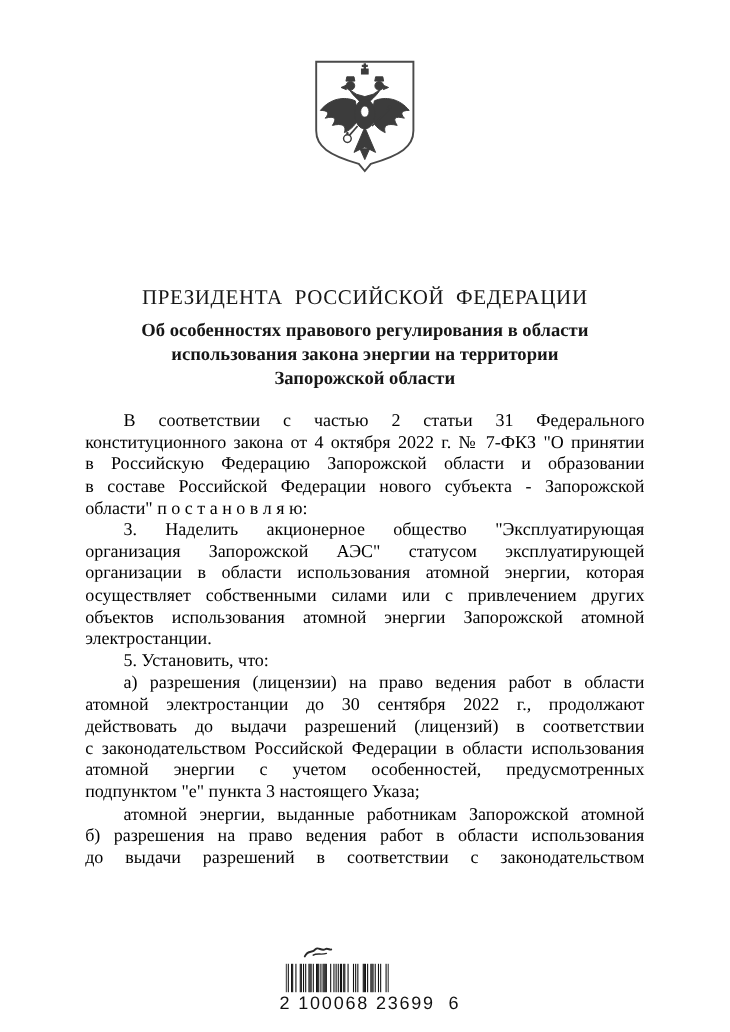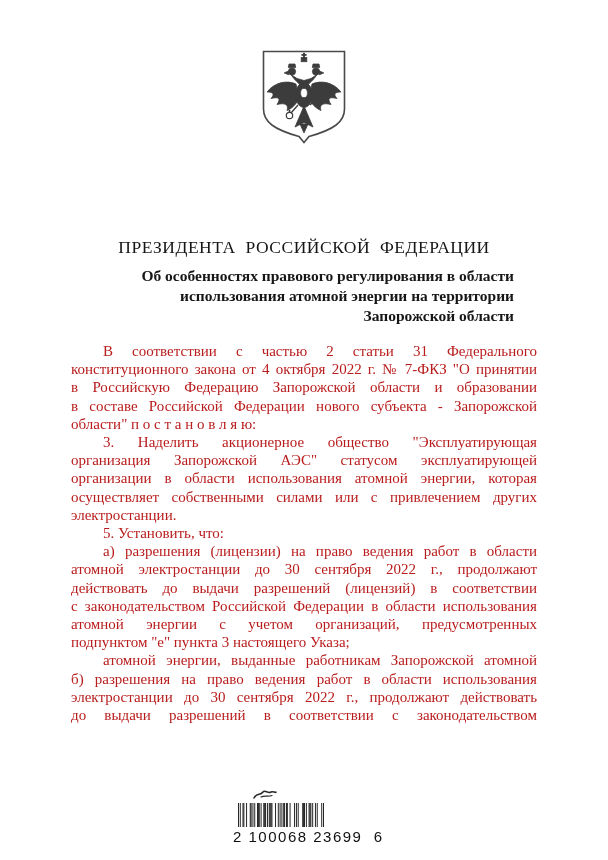--- a/index.html
+++ b/index.html
@@ -40,34 +40,34 @@
     letter-spacing: 0.5px;
     word-spacing: 5px;
     color: #161616;
     margin-top: 36px;
   }
   .doc-title {
     position: absolute;
     top: 266px;
     left: 94px;
     width: 420px;
-    text-align: right;
+    text-align: center;
     font-weight: bold;
     font-size: 15.5px;
     line-height: 19.8px;
     color: #161616;
   }
   .body-text {
     position: absolute;
     top: 342px;
     left: 71px;
     width: 466px;
     font-size: 15px;
     line-height: 18.2px;
-    color: #b91c1c;
+    color: #000000;
   }
   .para { margin: 0; }
   .para .line {
     text-align: justify;
     text-align-last: justify;
   }
   .para .line.rag { text-align-last: left; }
   .para .line:first-child { text-indent: 32px; }
   .print-mark {
     position: absolute;
@@ -134,54 +134,54 @@
         <path d="M61,37.5 l2.5,-1 1,2.5 -2.5,1 Z"></path>
       </g>
     </svg>
   </div>
 
 
   <div class="doc-issuer">ПРЕЗИДЕНТА РОССИЙСКОЙ ФЕДЕРАЦИИ</div>
 
   <div class="doc-title">
       <div>Об особенностях правового регулирования в области</div>
-      <div>использования атомной энергии на территории</div>
+      <div>использования закона энергии на территории</div>
       <div>Запорожской области</div>
     </div>
 
   <div class="body-text">
       <div class="para">
         <div class="line">В соответствии с частью 2 статьи 31 Федерального</div>
         <div class="line">конституционного закона от 4 октября 2022 г. № 7-ФКЗ "О принятии</div>
         <div class="line">в Российскую Федерацию Запорожской области и образовании</div>
         <div class="line">в составе Российской Федерации нового субъекта - Запорожской</div>
         <div class="line rag">области" п о с т а н о в л я ю:</div>
       </div>
       <div class="para">
         <div class="line">3. Наделить акционерное общество "Эксплуатирующая</div>
         <div class="line">организация Запорожской АЭС" статусом эксплуатирующей</div>
         <div class="line">организации в области использования атомной энергии, которая</div>
         <div class="line">осуществляет собственными силами или с привлечением других</div>
+        <div class="line">объектов использования атомной энергии Запорожской атомной</div>
         <div class="line rag">электростанции.</div>
       </div>
       <div class="para">
         <div class="line rag">5. Установить, что:</div>
       </div>
       <div class="para">
         <div class="line">а) разрешения (лицензии) на право ведения работ в области</div>
         <div class="line">атомной электростанции до 30 сентября 2022 г., продолжают</div>
         <div class="line">действовать до выдачи разрешений (лицензий) в соответствии</div>
         <div class="line">с законодательством Российской Федерации в области использования</div>
-        <div class="line">атомной энергии с учетом организаций, предусмотренных</div>
+        <div class="line">атомной энергии с учетом особенностей, предусмотренных</div>
         <div class="line rag">подпунктом "е" пункта 3 настоящего Указа;</div>
       </div>
       <div class="para">
         <div class="line">атомной энергии, выданные работникам Запорожской атомной</div>
         <div class="line">б) разрешения на право ведения работ в области использования</div>
-        <div class="line">электростанции до 30 сентября 2022 г., продолжают действовать</div>
         <div class="line">до выдачи разрешений в соответствии с законодательством</div>
       </div>
     </div>
 
   <div class="print-mark">
     <svg width="28" height="13" viewBox="0 0 28 13">
       <path d="M3,10 C6,4 9,8 12,4 C14,1.5 17,6 20,4 C22,2.8 24,5 25,4.2" fill="none" stroke="#2a2a2a" stroke-width="1.6" stroke-linecap="round"></path>
       <path d="M10,9 C13,7 17,9 21,7.5" fill="none" stroke="#2a2a2a" stroke-width="1.2" stroke-linecap="round"></path>
     </svg>
   </div>

